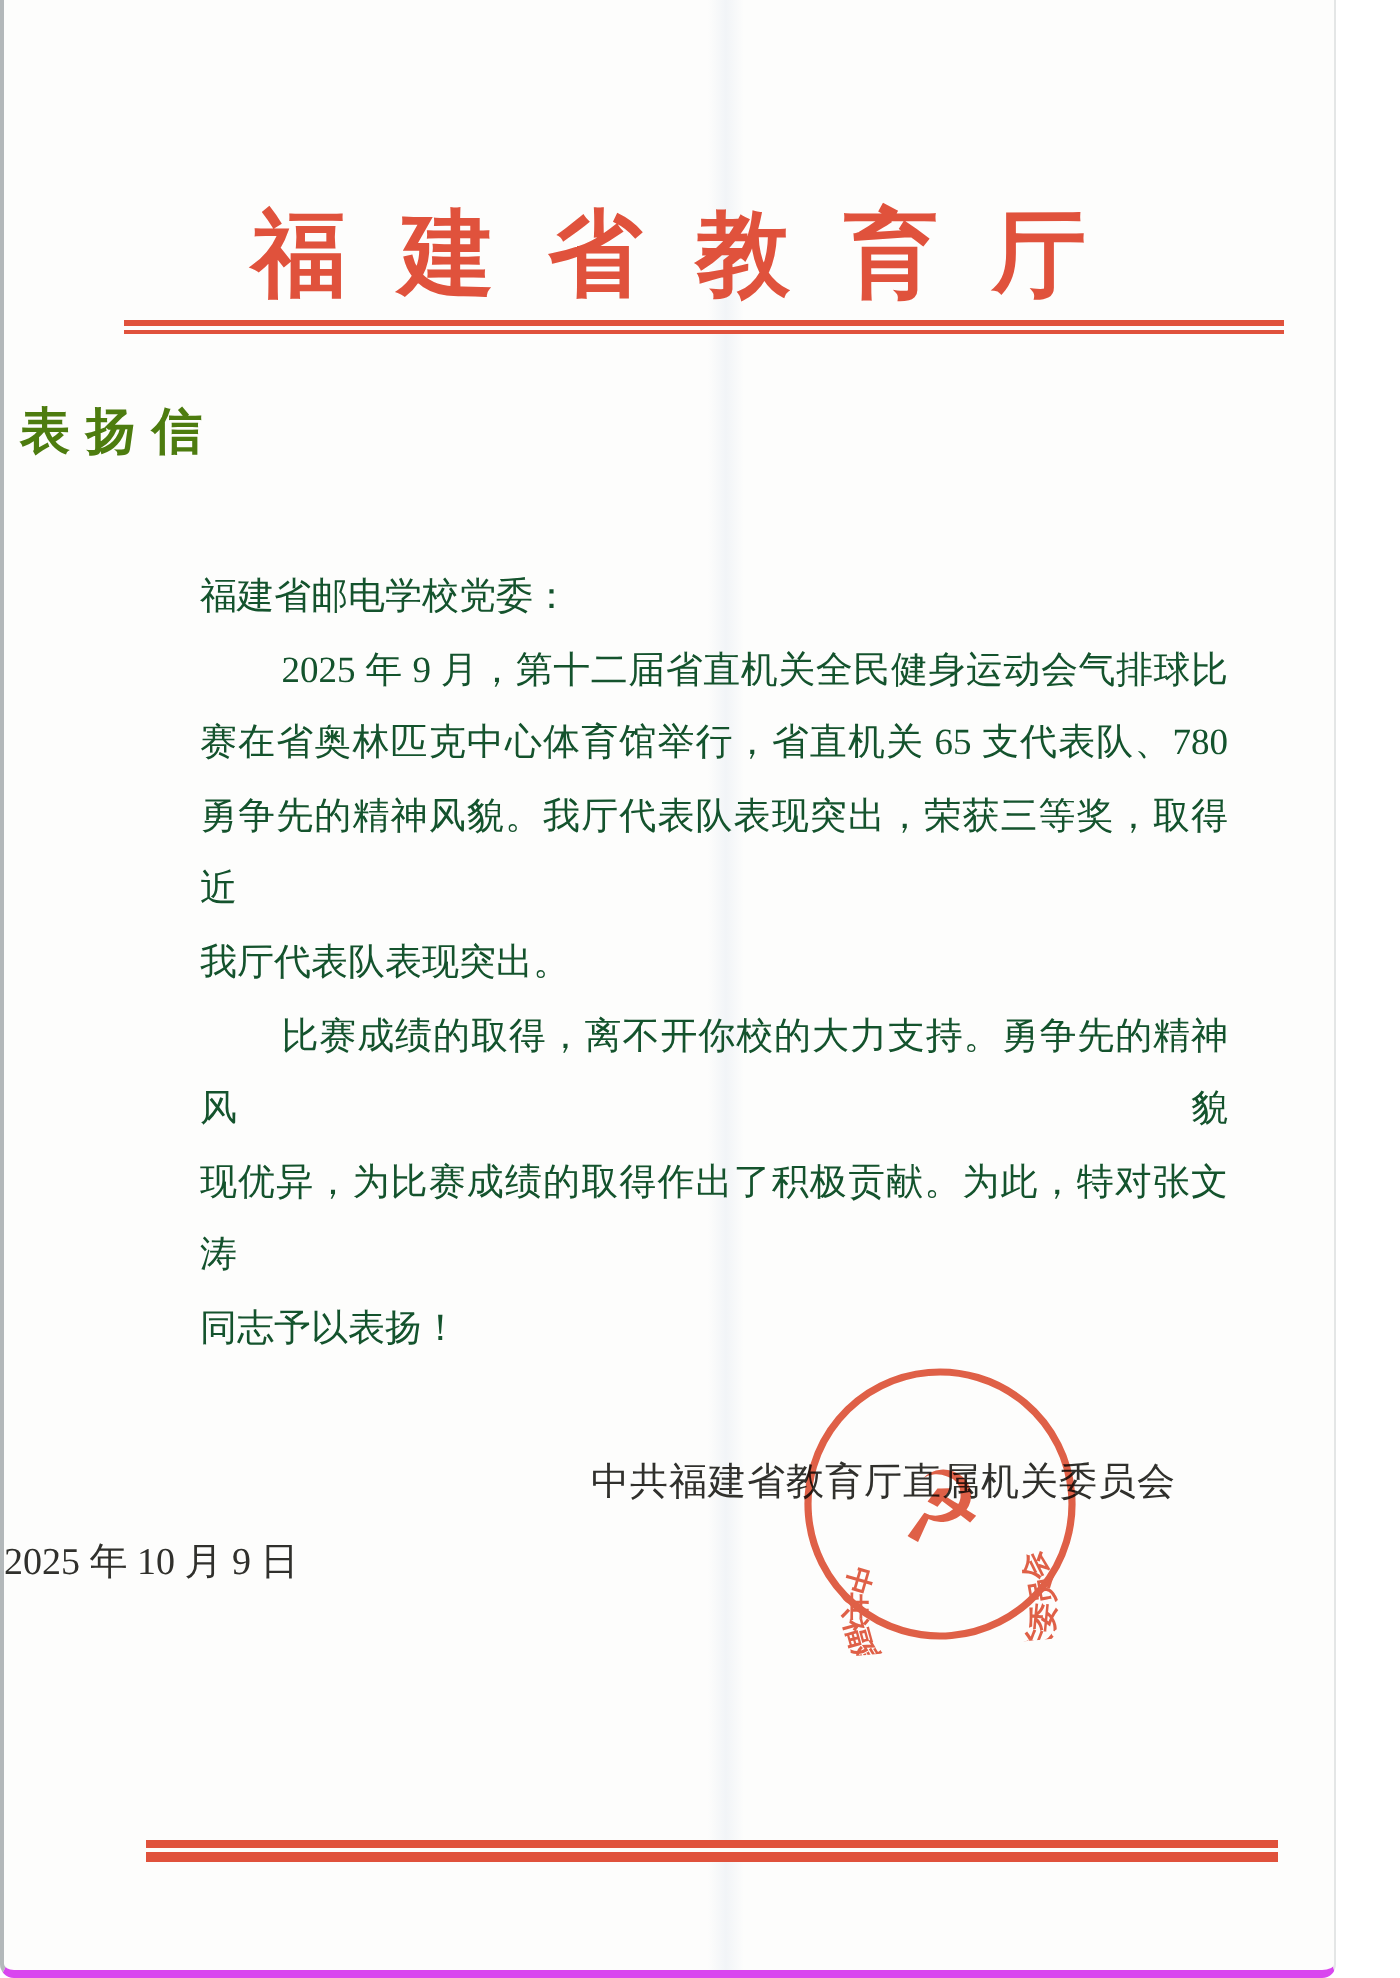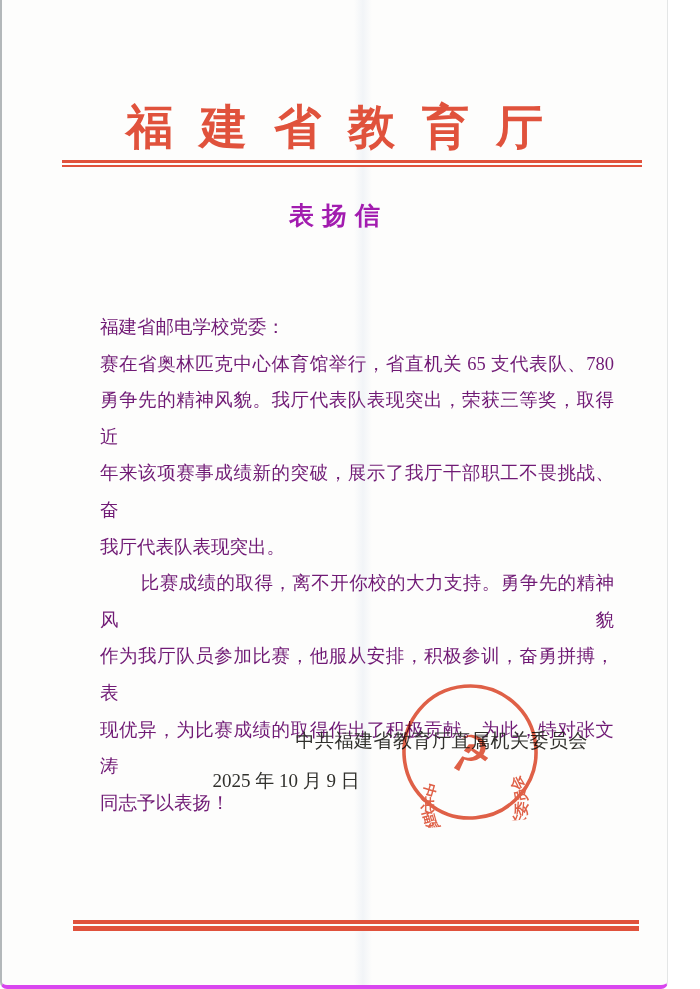--- a/index.html
+++ b/index.html
@@ -51,36 +51,34 @@
     height: 2px;
     background: #fdfdfc;
     border-top: 3px solid #e0523c;
     border-bottom: 2px solid #e0523c;
   }
   .doc-title {
     position: absolute;
     top: 199px;
     left: 0;
     width: 100%;
-    text-align: center;
     font-size: 25px;
     font-weight: bold;
-    color: #a21caf;
+    color: #4d7c0f;
     letter-spacing: 8px;
     text-indent: 8px;
   }
   .content {
     position: absolute;
     top: 281px;
     left: 98px;
     width: 514px;
     font-size: 18.5px;
     line-height: 36.6px;
-    color: #701a75;
-    margin-top: 28px;
+    color: #14532d;
   }
   .line {
     text-align: justify;
     text-align-last: justify;
   }
   .line.first {
     text-indent: 2.2em;
   }
   .line.last {
     text-align-last: left;
@@ -101,21 +99,21 @@
     color: #30302c;
     letter-spacing: 0.5px;
   }
   .signature-date {
     position: absolute;
     top: 768px;
     left: 0;
     width: 100%;
     box-sizing: border-box;
     padding-right: 97px;
-    text-align: center;
+    text-align: left;
     font-size: 19px;
     color: #30302c;
   }
   .official-seal {
     position: absolute;
     left: 396px;
     top: 680px;
     width: 144px;
     height: 144px;
     transform: rotate(-5deg);
@@ -142,26 +140,25 @@
   <div class="fold-line"></div>
 
   <div class="org-name">福建省教育厅</div>
 
   <div class="header-rule"></div>
 
   <div class="doc-title">表扬信</div>
 
   <div class="content">
     <div class="line salutation">福建省邮电学校党委：</div>
+    <div class="line first">2025 年 9 月，第十二届省直机关全民健身运动会气排球比</div>
     <div class="line">赛在省奥林匹克中心体育馆举行，省直机关 65 支代表队、780</div>
     <div class="line">勇争先的精神风貌。我厅代表队表现突出，荣获三等奖，取得近</div>
-    <div class="line">年来该项赛事成绩新的突破，展示了我厅干部职工不畏挑战、奋</div>
     <div class="line last">我厅代表队表现突出。</div>
     <div class="line first">比赛成绩的取得，离不开你校的大力支持。勇争先的精神风貌</div>
-    <div class="line">作为我厅队员参加比赛，他服从安排，积极参训，奋勇拼搏，表</div>
     <div class="line">现优异，为比赛成绩的取得作出了积极贡献。为此，特对张文涛</div>
     <div class="line last">同志予以表扬！</div>
   </div>
 
   <div class="signature-org">中共福建省教育厅直属机关委员会</div>
 
   <div class="signature-date">2025 年 10 月 9 日</div>
 
   <svg class="official-seal" viewBox="0 0 144 144" width="144" height="144" xmlns="http://www.w3.org/2000/svg">
     <circle cx="72" cy="72" r="66" fill="none" stroke="#dd4b2e" stroke-width="3.6"></circle>

